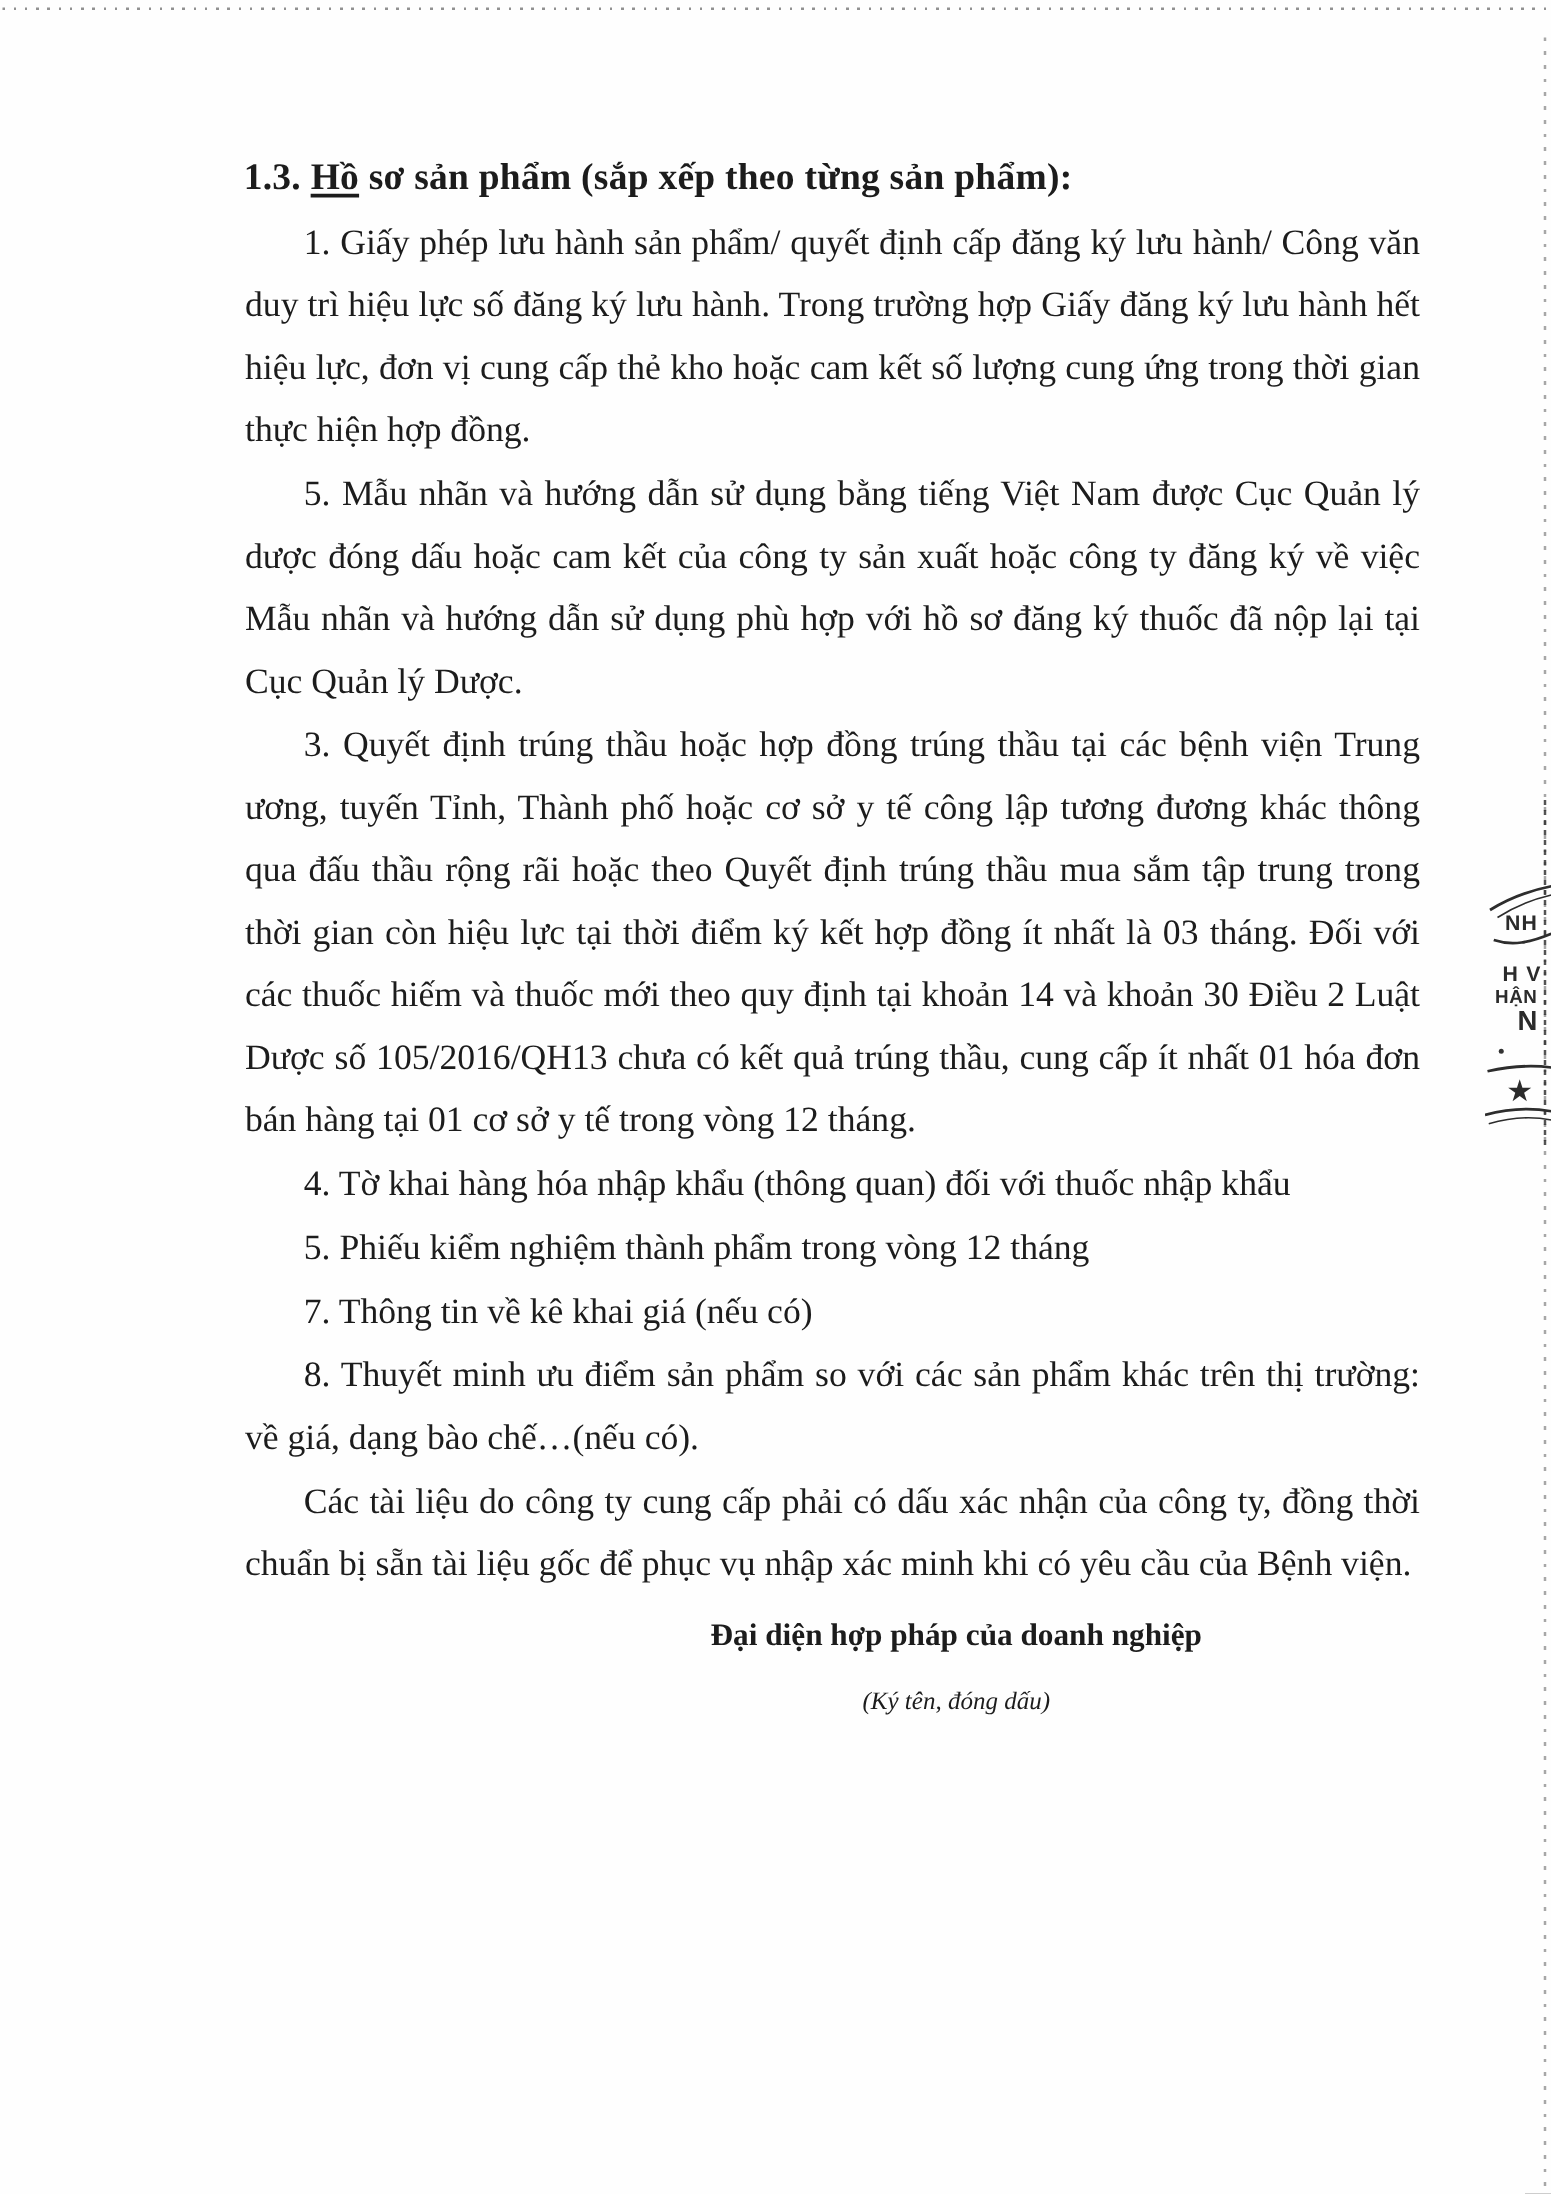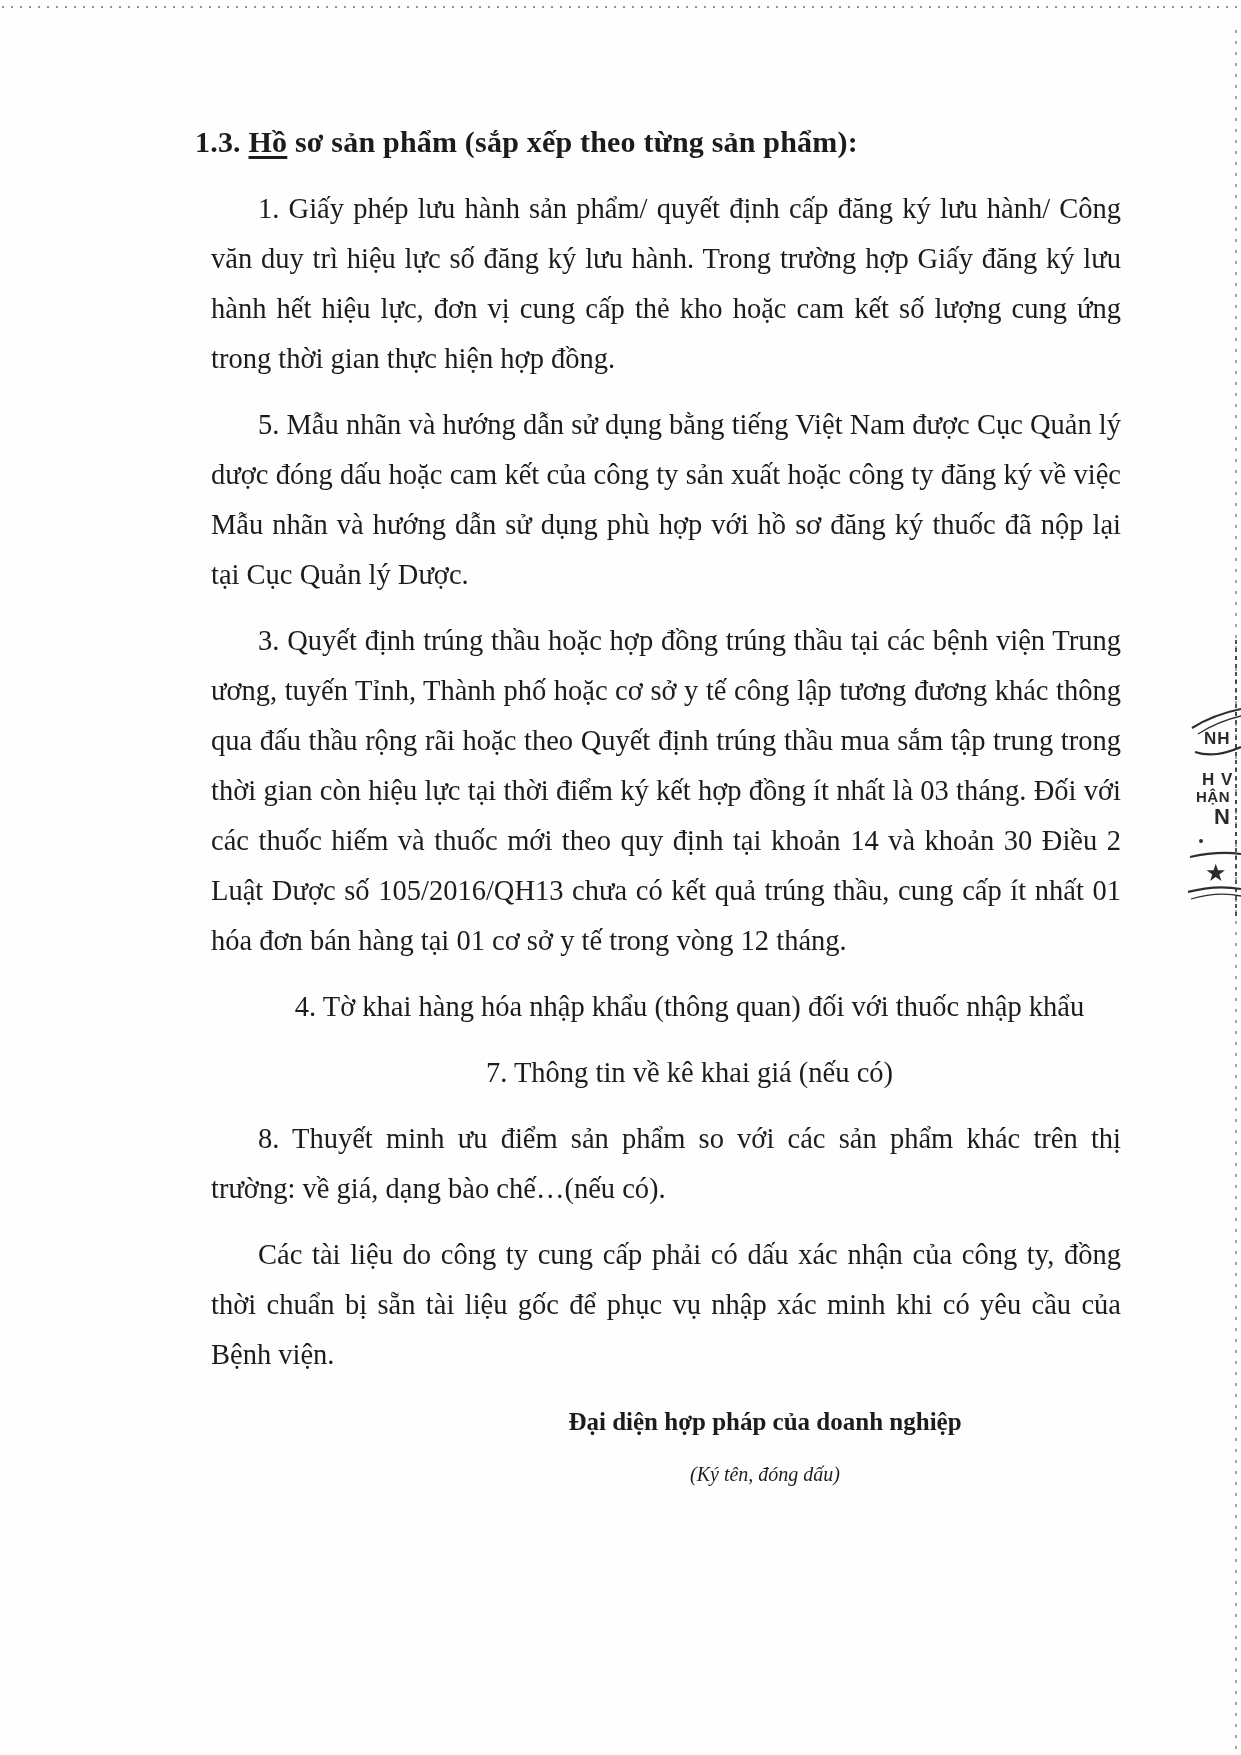--- a/index.html
+++ b/index.html
@@ -27,22 +27,22 @@
   }
   .content {
     position:absolute; left:195px; top:116px; width:942px;
     font-size:28.5px; line-height:50px;
   }
   .heading {
     font-weight:bold; font-size:30px; line-height:52px;
     margin:0 0 2px 0; letter-spacing:.2px;
   }
   .heading .u { text-decoration:underline; text-underline-offset:4px; }
-  .para { margin:16px; text-indent:47px; text-align:justify; }
-  .para.short { text-align:center; }
+  .para { margin:1px; text-indent:47px; text-align:justify; }
+  .para.short { text-align:left; }
   .sig-block {
     margin-top:6px; margin-left:280px; width:580px;
     text-align:center; line-height:52px;
   }
   .sig-title { font-weight:bold; font-size:25px; }
   .sig-note  { font-style:italic; font-size:20px; }
   
   .stamp { position:absolute; left:1188px; top:700px; width:53px; height:205px; }
   .stamp .ln   { fill:none; stroke:#2d2d2d; stroke-width:2.2; }
   .stamp .thin { stroke-width:1.3; }
@@ -66,20 +66,21 @@
     <p class="heading">
       <span>1.3.</span>
       <span class="u">Hồ</span>
       <span>sơ sản phẩm (sắp xếp theo từng sản phẩm):</span>
     </p>
 
     <p class="para">1. Giấy phép lưu hành sản phẩm/ quyết định cấp đăng ký lưu hành/ Công văn duy trì hiệu lực số đăng ký lưu hành. Trong trường hợp Giấy đăng ký lưu hành hết hiệu lực, đơn vị cung cấp thẻ kho hoặc cam kết số lượng cung ứng trong thời gian thực hiện hợp đồng.</p>
     <p class="para">5. Mẫu nhãn và hướng dẫn sử dụng bằng tiếng Việt Nam được Cục Quản lý dược đóng dấu hoặc cam kết của công ty sản xuất hoặc công ty đăng ký về việc Mẫu nhãn và hướng dẫn sử dụng phù hợp với hồ sơ đăng ký thuốc đã nộp lại tại Cục Quản lý Dược.</p>
     <p class="para">3. Quyết định trúng thầu hoặc hợp đồng trúng thầu tại các bệnh viện Trung ương, tuyến Tỉnh, Thành phố hoặc cơ sở y tế công lập tương đương khác thông qua đấu thầu rộng rãi hoặc theo Quyết định trúng thầu mua sắm tập trung trong thời gian còn hiệu lực tại thời điểm ký kết hợp đồng ít nhất là 03 tháng. Đối với các thuốc hiếm và thuốc mới theo quy định tại khoản 14 và khoản 30 Điều 2 Luật Dược số 105/2016/QH13 chưa có kết quả trúng thầu, cung cấp ít nhất 01 hóa đơn bán hàng tại 01 cơ sở y tế trong vòng 12 tháng.</p>
     <p class="para short">4. Tờ khai hàng hóa nhập khẩu (thông quan) đối với thuốc nhập khẩu</p>
+    <p class="para short">5. Phiếu kiểm nghiệm thành phẩm trong vòng 12 tháng</p>
     <p class="para short">7. Thông tin về kê khai giá (nếu có)</p>
     <p class="para">8. Thuyết minh ưu điểm sản phẩm so với các sản phẩm khác trên thị trường: về giá, dạng bào chế…(nếu có).</p>
     <p class="para">Các tài liệu do công ty cung cấp phải có dấu xác nhận của công ty, đồng thời chuẩn bị sẵn tài liệu gốc để phục vụ nhập xác minh khi có yêu cầu của Bệnh viện.</p>
 
     <div class="sig-block">
       <div class="sig-title">Đại diện hợp pháp của doanh nghiệp</div>
       <div class="sig-note">(Ký tên, đóng dấu)</div>
     </div>
 
   </div>

